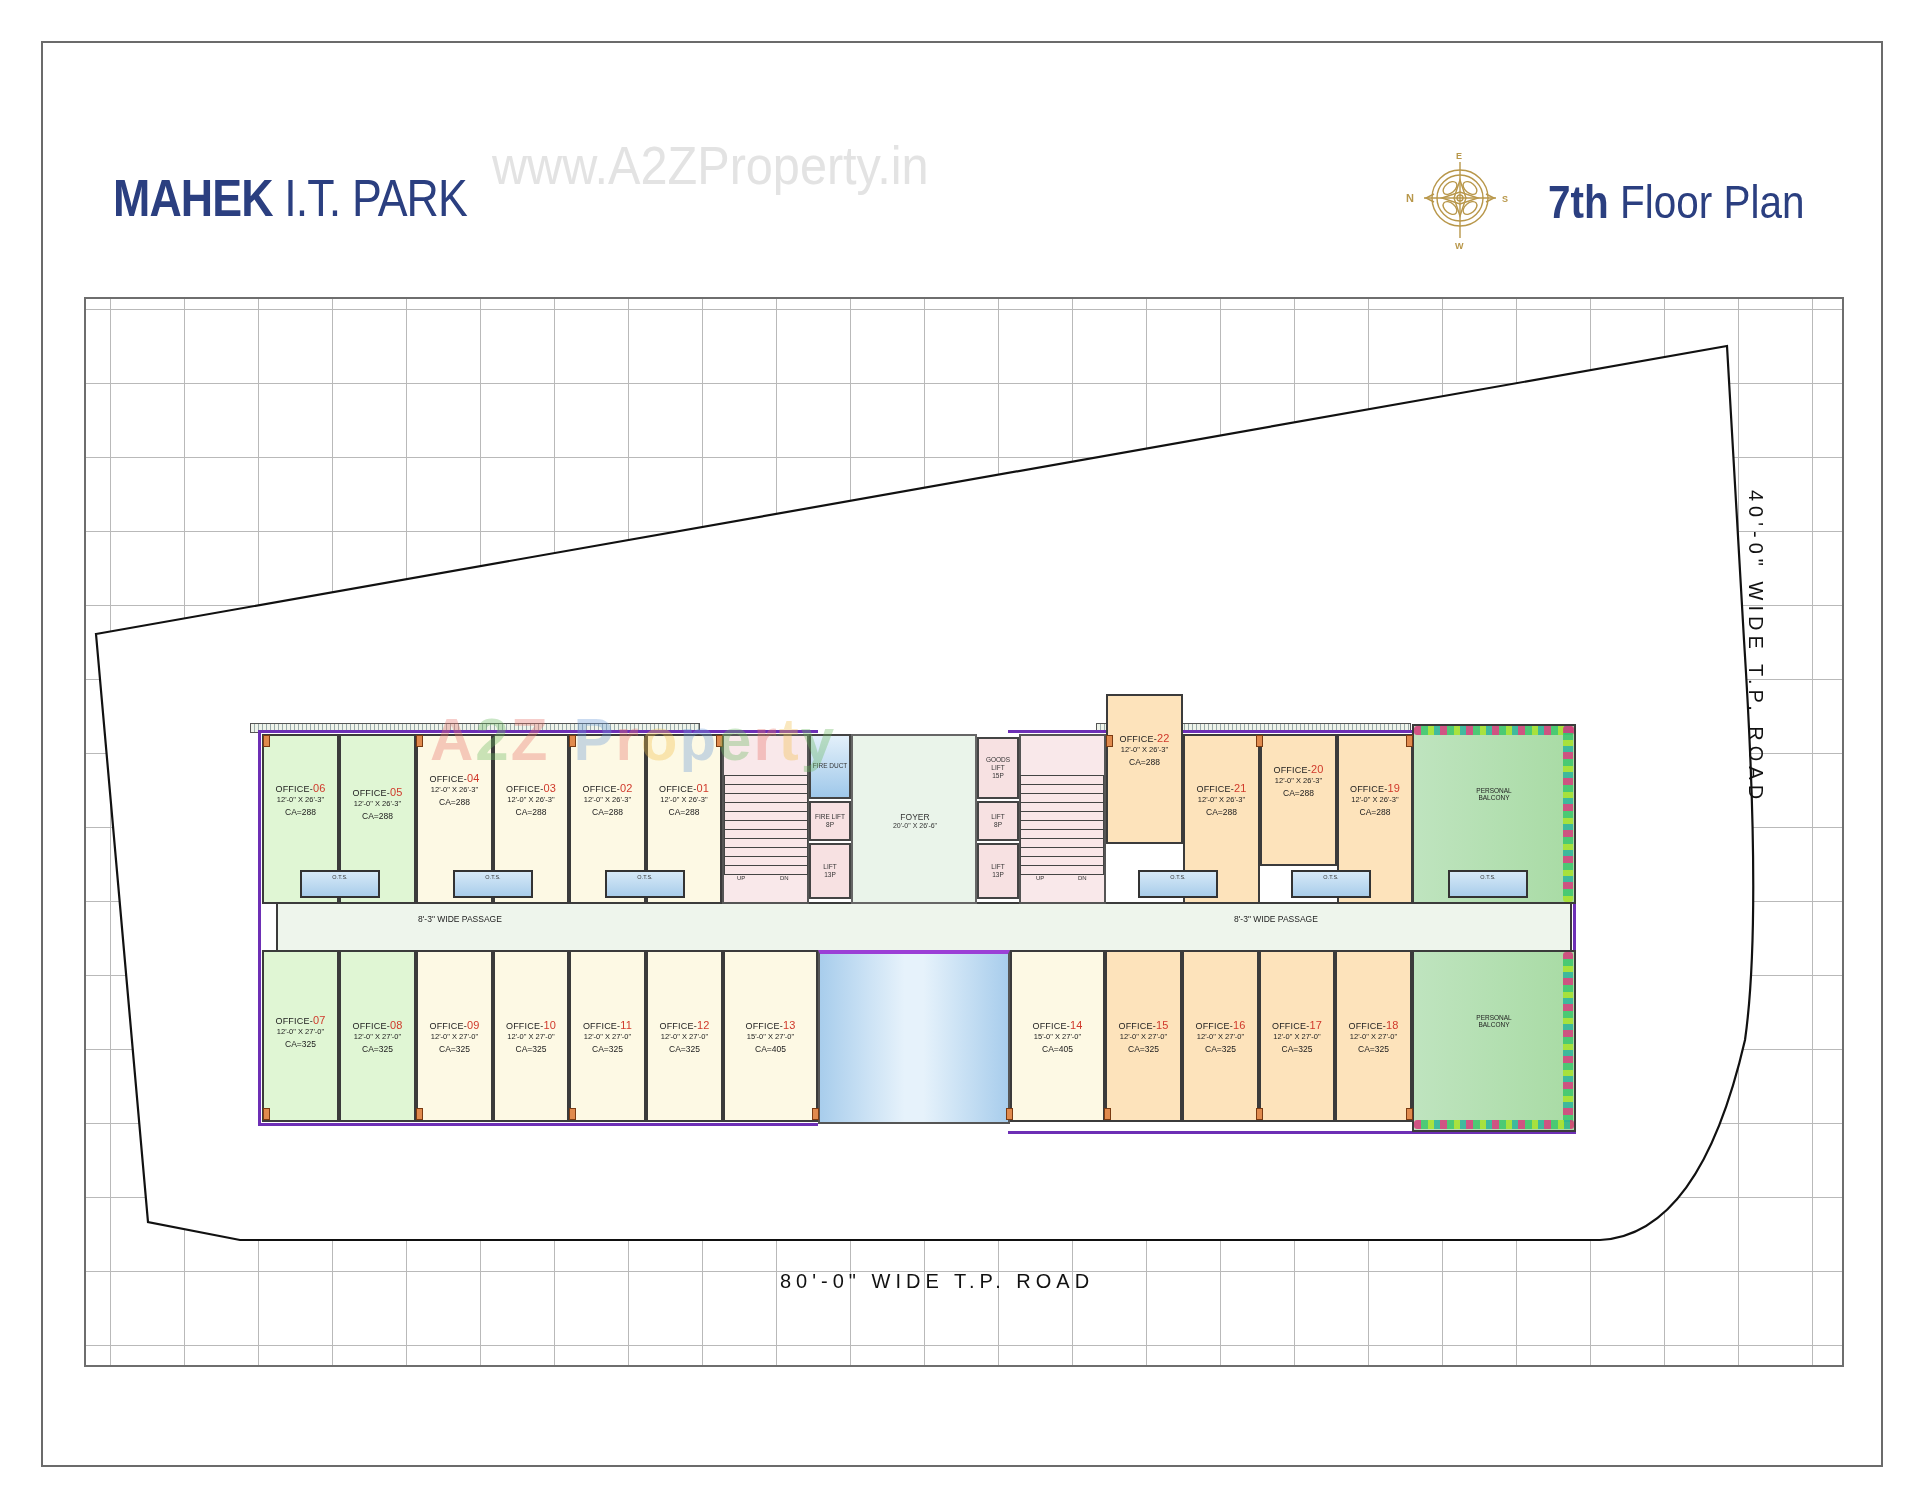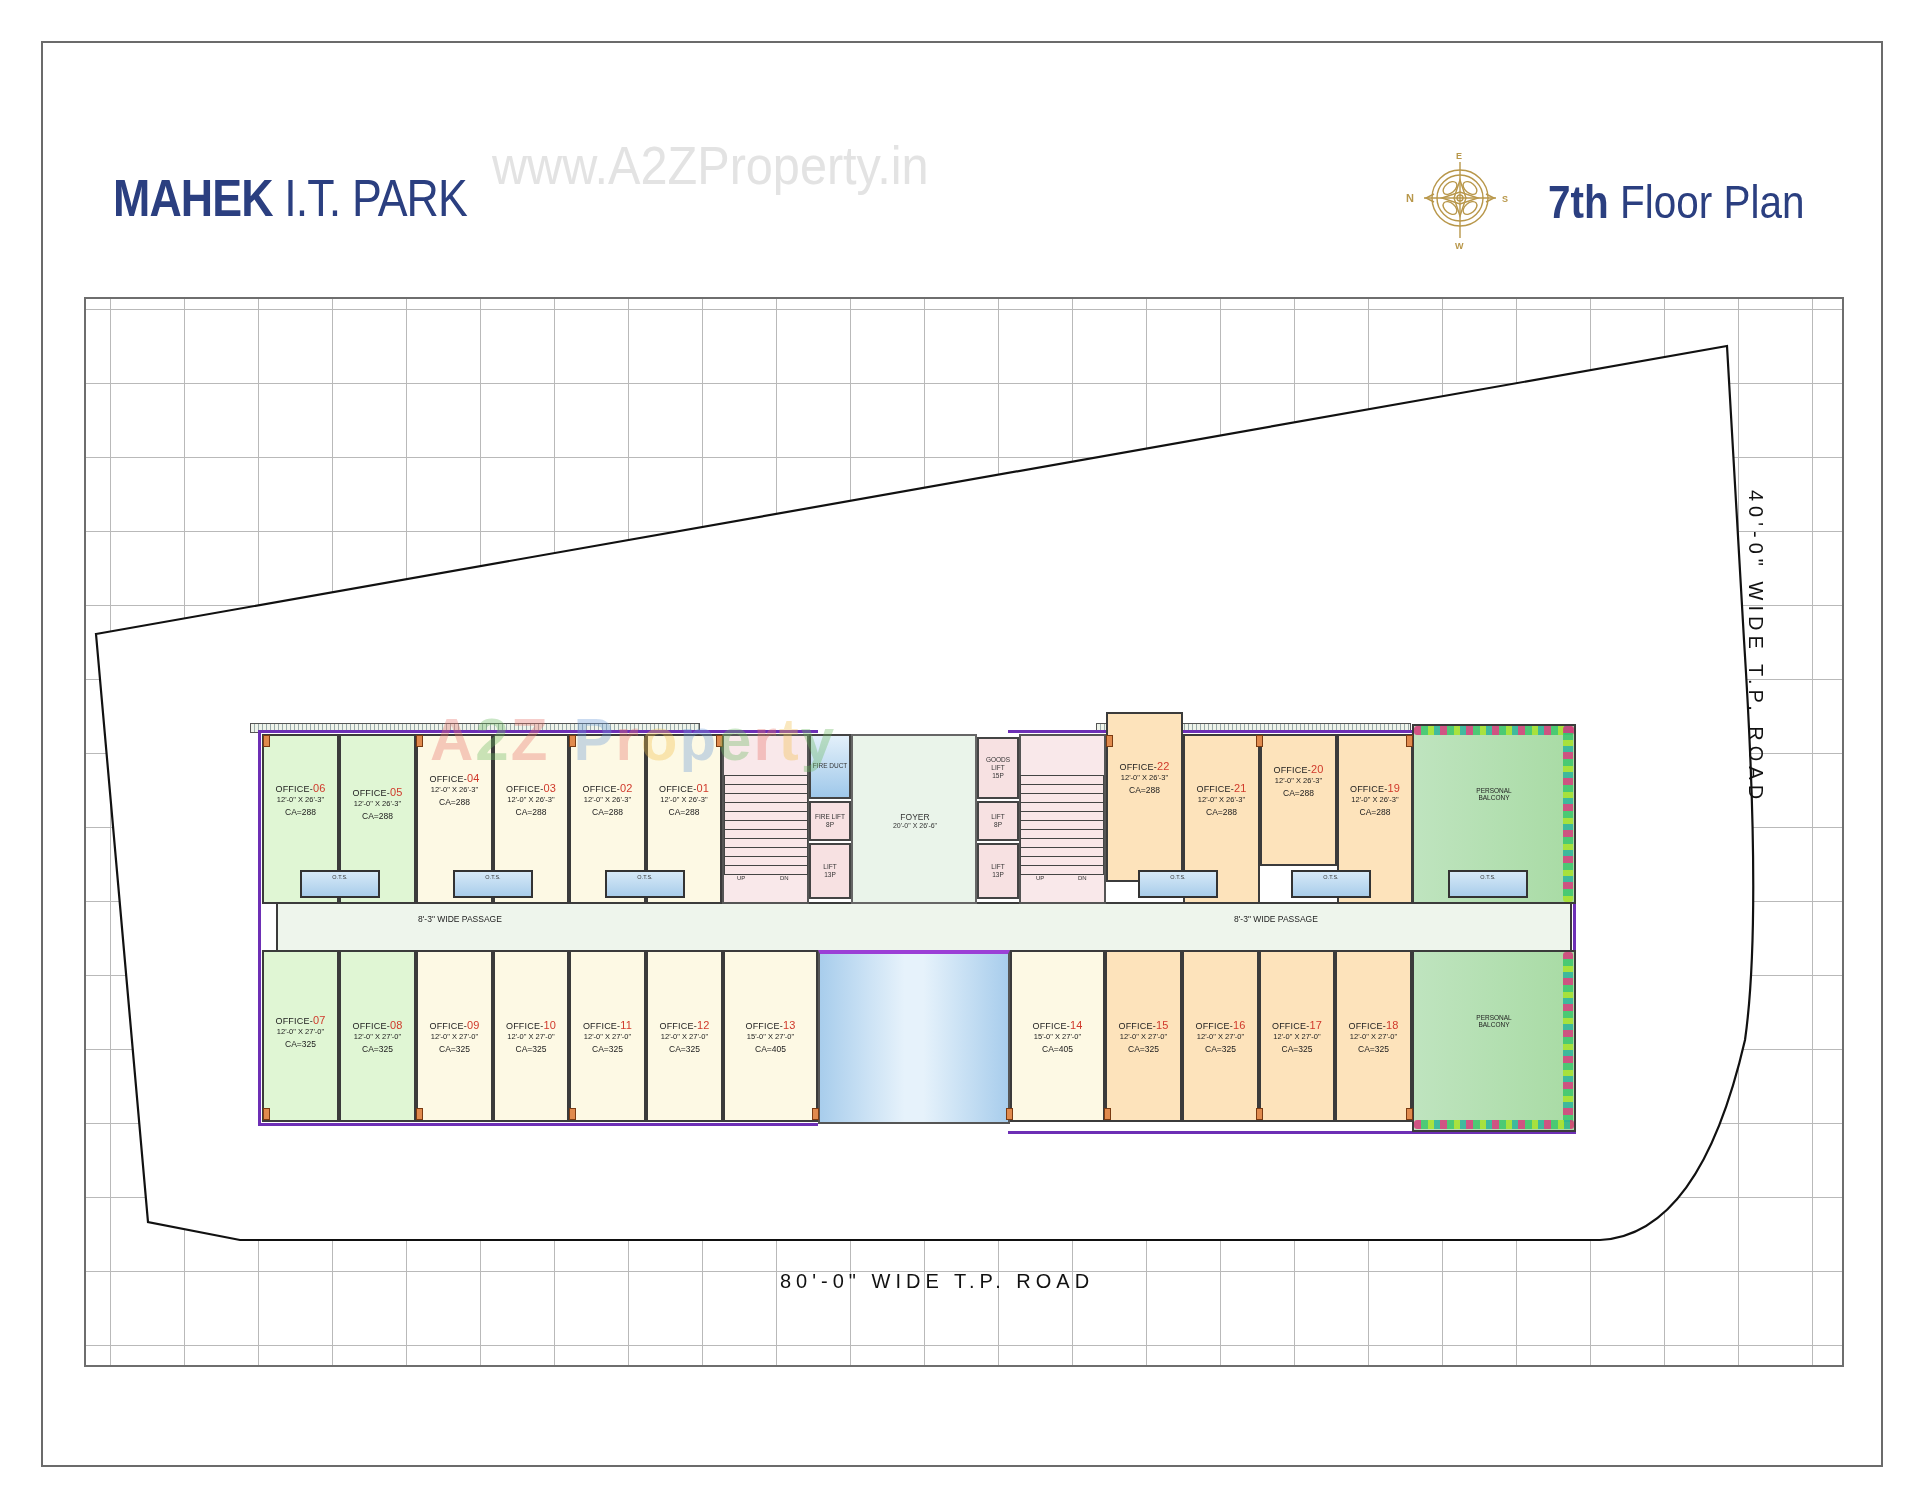--- a/index.html
+++ b/index.html
@@ -129,21 +129,21 @@
       <div class="room cream" style="left: 569px; top: 734px; width: 77px; height: 170px; padding-bottom: 40px;">
         <div class="rname"><span>OFFICE-</span><span class="num">02</span></div>
         <div class="rdim">12'-0" X 26'-3"</div>
         <div class="rca">CA=288</div>
       </div>
       <div class="room cream" style="left: 646px; top: 734px; width: 76px; height: 170px; padding-bottom: 40px;">
         <div class="rname"><span>OFFICE-</span><span class="num">01</span></div>
         <div class="rdim">12'-0" X 26'-3"</div>
         <div class="rca">CA=288</div>
       </div>
-      <div class="room peach" style="left: 1106px; top: 712px; width: 77px; height: 170px; padding-bottom: 40px;">
+      <div class="room peach" style="left: 1106px; top: 694px; width: 77px; height: 150px; padding-bottom: 40px;">
         <div class="rname"><span>OFFICE-</span><span class="num">22</span></div>
         <div class="rdim">12'-0" X 26'-3"</div>
         <div class="rca">CA=288</div>
       </div>
       <div class="room peach" style="left: 1183px; top: 734px; width: 77px; height: 170px; padding-bottom: 40px;">
         <div class="rname"><span>OFFICE-</span><span class="num">21</span></div>
         <div class="rdim">12'-0" X 26'-3"</div>
         <div class="rca">CA=288</div>
       </div>
       <div class="room peach" style="left: 1260px; top: 734px; width: 77px; height: 132px; padding-bottom: 40px;">

